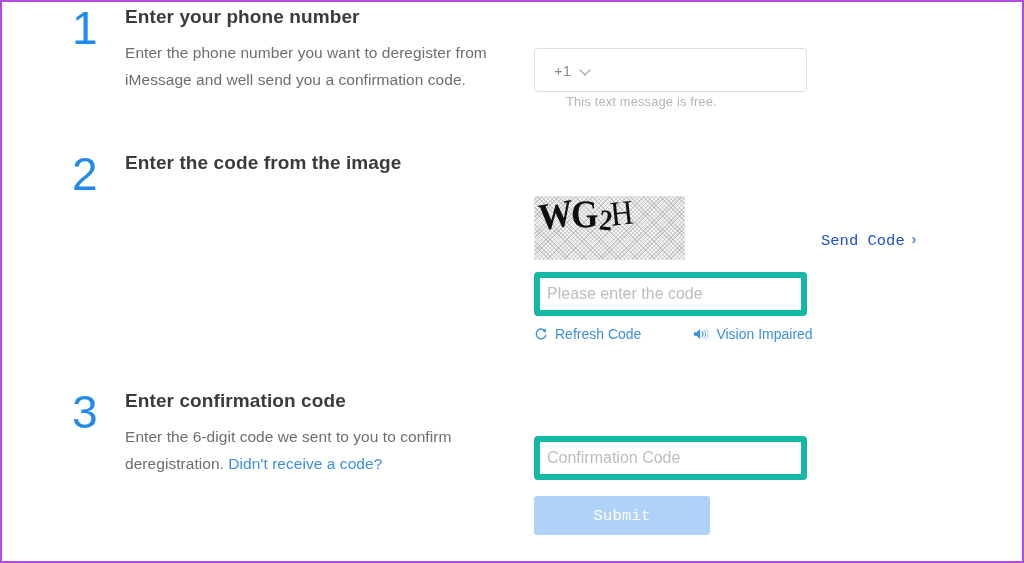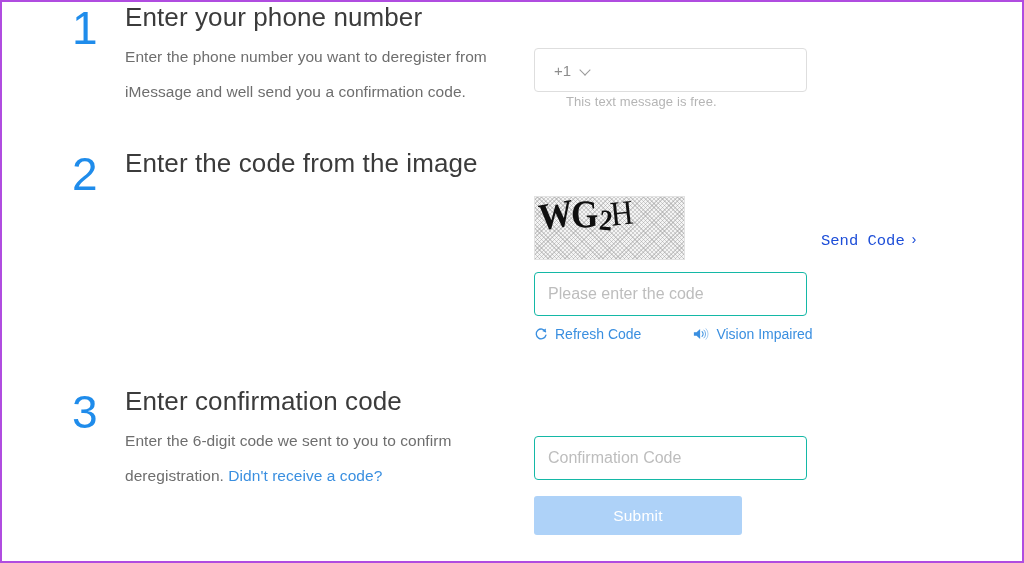--- a/index.html
+++ b/index.html
@@ -59,52 +59,52 @@
   }
 
   .step-text {
     position: absolute;
     left: 123px;
     top: 0px;
     width: 390px;
   }
 
   .step-title {
-    font-size: 26px;
-    font-weight: 400;
+    font-size: 19px;
+    font-weight: 700;
     line-height: 30px;
     color: #3b3b3b;
     margin: 0 0 7px 0;
     letter-spacing: 0.1px;
   }
 
   .step-desc {
     font-size: 15.5px;
-    line-height: 35px;
+    line-height: 27px;
     color: #6e6e6e;
     margin: 0;
     letter-spacing: 0.05px;
   }
 
   .inline-link {
     color: #3a8fe0;
     text-decoration: none;
     cursor: pointer;
   }
 
   .text-input {
     width: 273px;
     height: 44px;
-    border: 1px solid #14b8a6;
+    border: 6px solid #14b8a6;
     border-radius: 4px;
     background: #ffffff;
     font-family: "Liberation Sans", sans-serif;
     font-size: 16px;
     color: #555;
-    padding: 0 13px;
+    padding: 0 7px;
     outline: none;
   }
   .text-input::placeholder { color: #bdbdbd; }
 
   
   #phone-field-wrap {
     position: absolute;
     left: 532px;
     top: 46px;
     width: 273px;
@@ -246,27 +246,27 @@
   
   #confirmation-input {
     position: absolute;
     left: 532px;
     top: 50px;
   }
   #submit-button {
     position: absolute;
     left: 532px;
     top: 110px;
-    width: 208px;
+    width: 176px;
     height: 39px;
     border: none;
     border-radius: 3px;
     background: #aed2f8;
     color: #ffffff;
-    font-family: Liberation Sans, sans-serif;
+    font-family: Liberation Mono, monospace;
     font-size: 15.5px;
     letter-spacing: 0.2px;
     cursor: pointer;
   }
 </style>
 </head>
 <body>
 
 <div class="page-frame">
   <div class="content">

